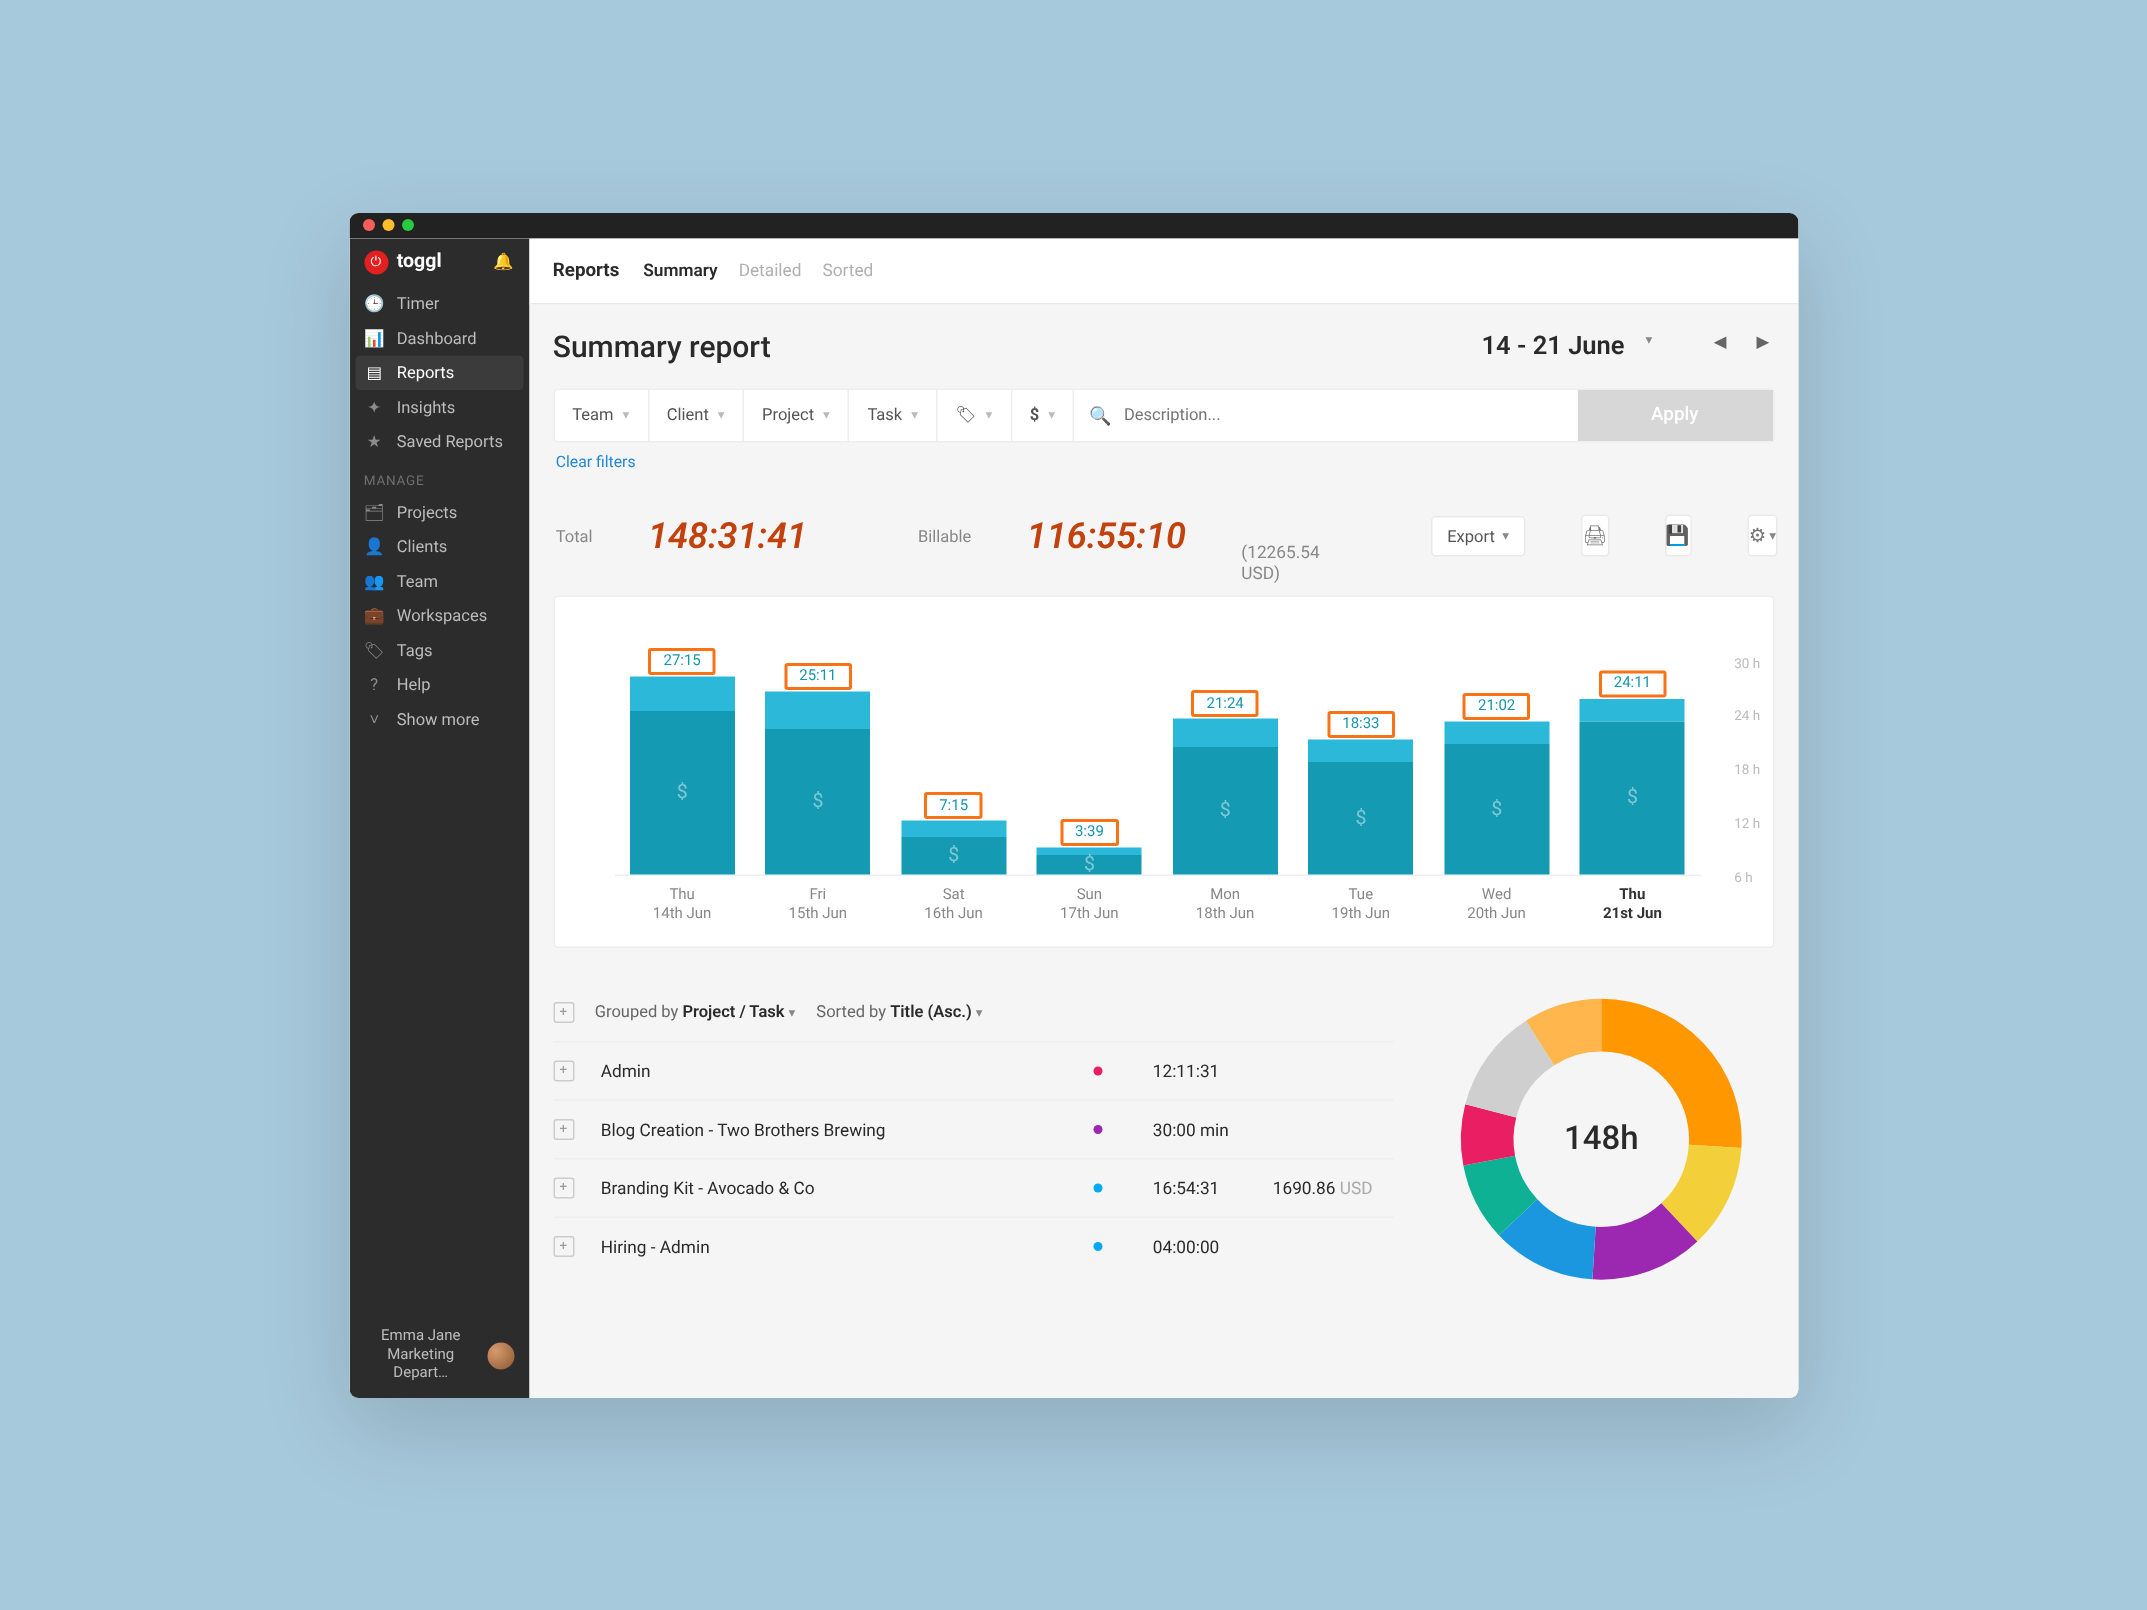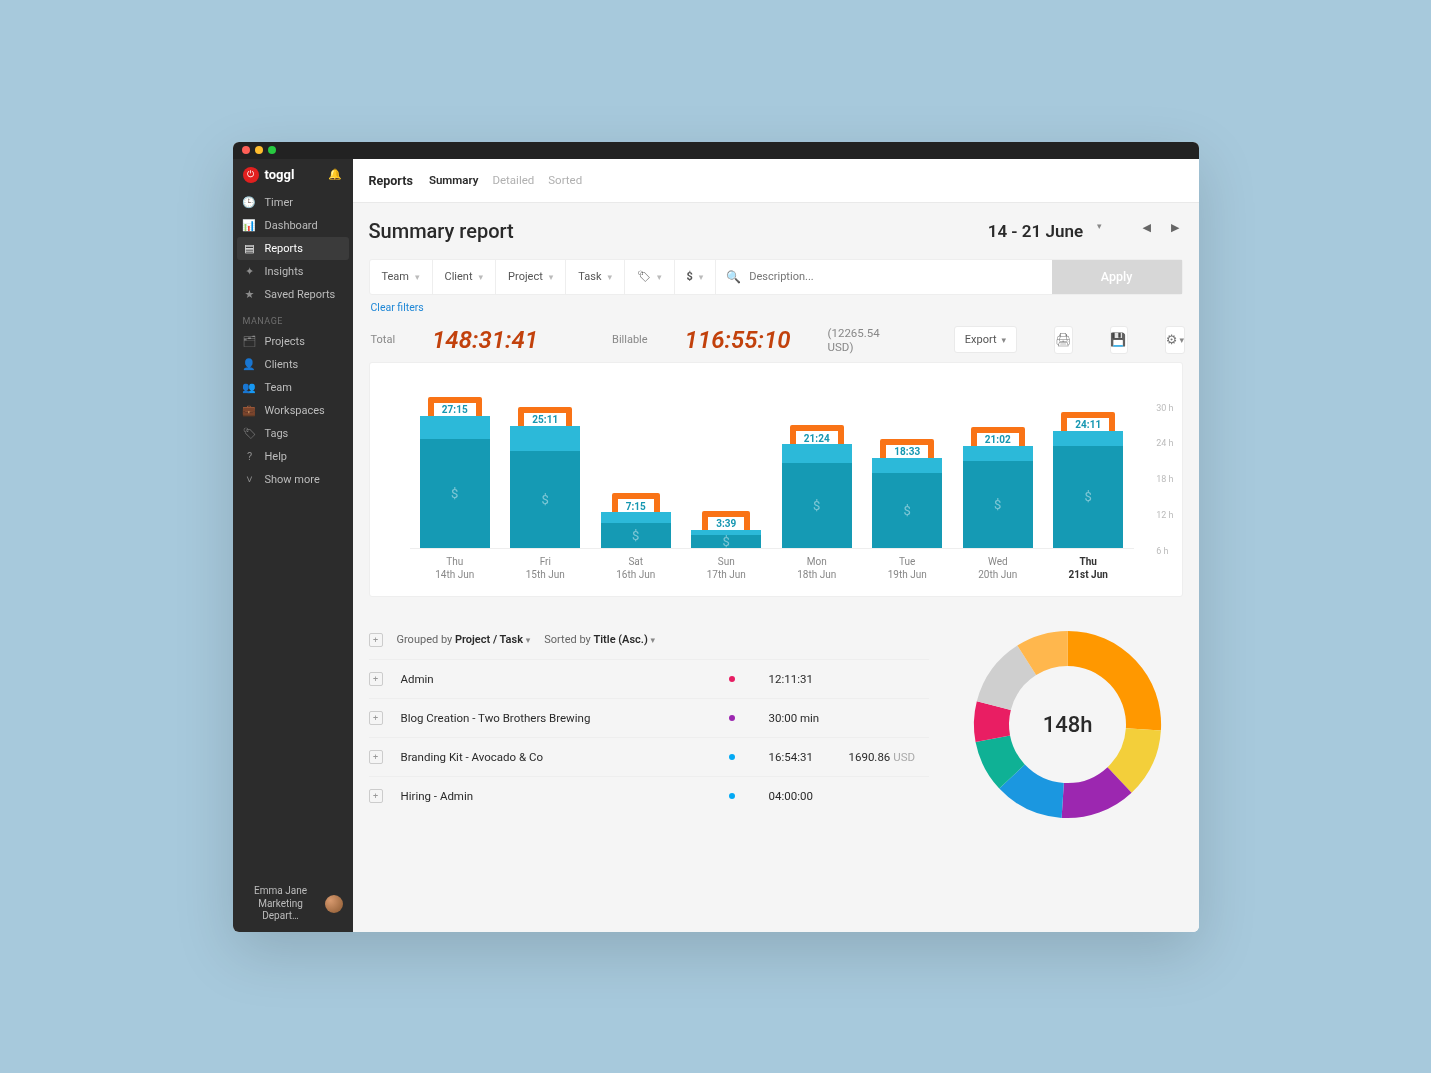--- a/index.html
+++ b/index.html
@@ -39,28 +39,28 @@
 .filterbar { display:flex; background:#fff; border:1px solid #eee; border-radius:3px; height:36px; }
 .filter-seg { display:flex; align-items:center; padding:0 12px; border-right:1px solid #eee; font-size:11px; color:#555; gap:6px; cursor:pointer; }
 .filter-seg .caret { color:#bbb; }
 .filter-input { flex:1; display:flex; align-items:center; gap:8px; padding:0 10px; }
 .filter-input input { border:none; outline:none; font-size:11px; color:#888; width:100%; }
 .search-ico { color:#bbb; font-size:12px; }
 .apply-btn { width:130px; background:#d7d7d7; color:#fff; display:flex; align-items:center; justify-content:center; font-size:12.5px; font-weight:500; cursor:pointer; }
 .clear-row { text-align:left; font-size:10.5px; color:#1f87d6; padding:6px 2px 0; cursor:pointer; }
 .totals-row { display:flex; align-items:center; padding:12px 2px 8px; gap:37px; font-size:11px; color:#888; }
 .totals-row .big { font-size:24px; font-weight:600; color:#c2410c;font-style:italic; }
-.totals-row .paren { color:#888; font-size:11.5px; }
+.totals-row .paren { color:#888; font-size:11.5px;margin-top:35px; }
 .totals-spacer { flex:1; }
 .tool-btn { display:flex; align-items:center; gap:5px; background:#fff; border:1px solid #eaeaea; border-radius:3px; padding:6px 10px; font-size:11px; color:#555; cursor:pointer; }
 .icon-btn { width:30px; height:28px; background:#fff; border:1px solid #eaeaea; border-radius:3px; display:flex; align-items:center; justify-content:center; color:#777; font-size:13px; cursor:pointer; }
 .chart-card { background:#fff; border:1px solid #eee; border-radius:3px; position:relative; padding:40px 48px 8px 40px; }
 .chart-area { display:flex; align-items:flex-end; height:145px; gap:0; position:relative; }
 .bar-col { flex:1; display:flex; flex-direction:column; align-items:center; position:relative; }
-.bar-label { position:absolute; top:-19px; background:#fff; border:6px solid #f97316; border-radius:2px; padding:1.5px 8px; font-size:10px; color:#1596b1; font-weight:700; }
+.bar-label { position:absolute; top:-19px; background:#fff; border:2px solid #f97316; border-radius:2px; padding:1.5px 8px; font-size:10px; color:#1596b1; font-weight:400; }
 .bar { width:70px; display:flex; flex-direction:column; justify-content:flex-end; position:relative; }
 .bar-top { background:#2cb9d9; }
 .bar-bot { background:#159ab4; position:relative; display:flex; align-items:center; justify-content:center; }
 .bar-bot .dollar { color:rgba(255,255,255,.45); font-size:13px; }
 .x-axis { display:flex; border-top:1px solid #eee; }
 .x-tick { flex:1; text-align:center; font-size:10px; color:#888; padding:6px 0; line-height:1.35; }
 .x-tick.bold { font-weight:700; color:#333; }
 .y-axis { position:absolute; right:8px; top:40px; bottom:40px; display:flex; flex-direction:column; justify-content:space-between; font-size:9px; color:#bbb; }
 .lower { display:flex; gap:24px; margin-top:30px; align-items:flex-start; }
 .list-side { flex:1; }

